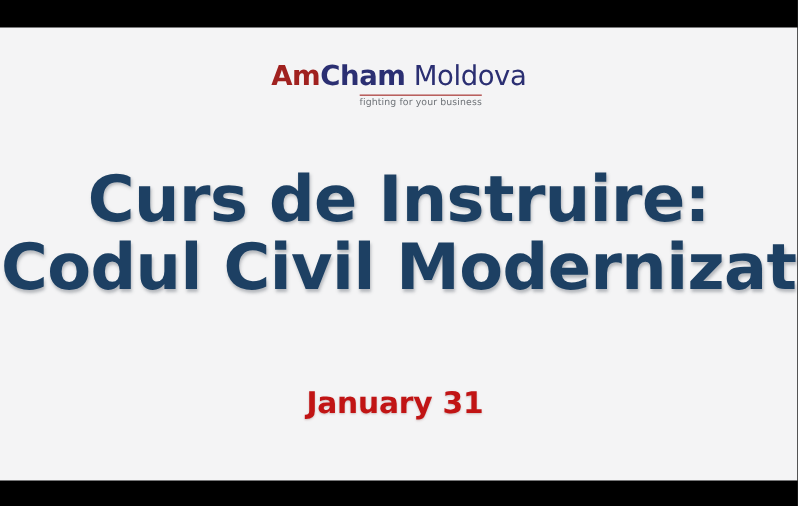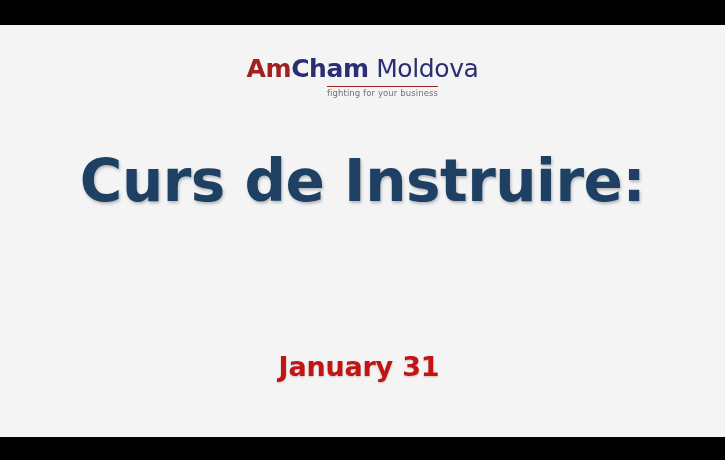--- a/index.html
+++ b/index.html
@@ -151,20 +151,21 @@
         <span class="logo-am">Am</span><span class="logo-cham">Cham</span><span class="logo-moldova"> Moldova</span>
       </div>
       <div class="logo-tagline-row">
         <div class="logo-rule"></div>
         <div class="logo-tagline">fighting for your business</div>
       </div>
     </div>
 
     <div class="title-block">
       <div class="title-line">Curs de Instruire:</div>
+      <div class="title-line">Codul Civil Modernizat</div>
     </div>
 
     <div class="date-block">
       <div class="date-text">January 31</div>
     </div>
 
   </div>
 
   <div class="letterbox-bottom"></div>
 

